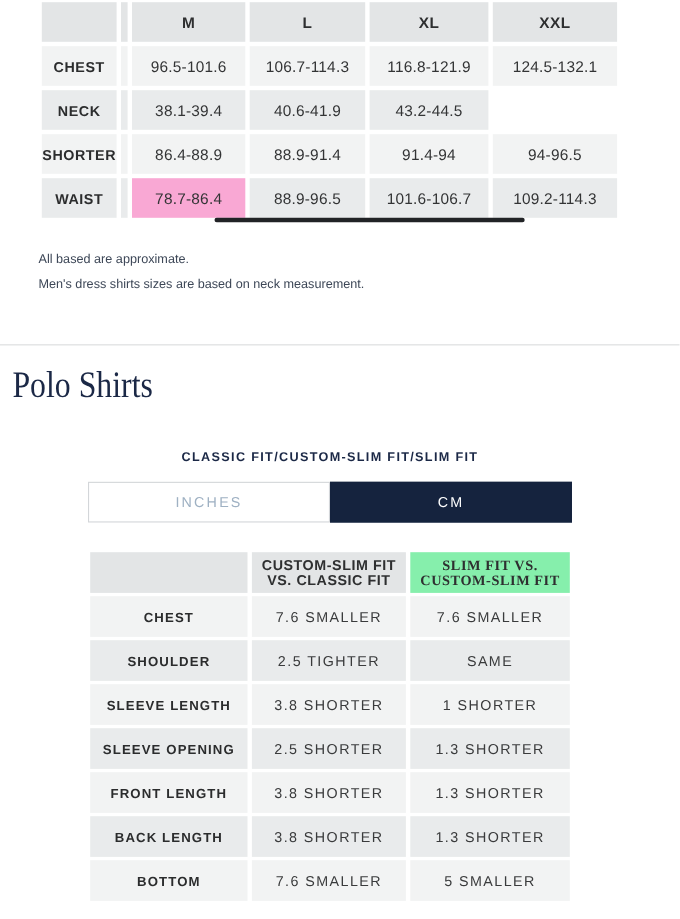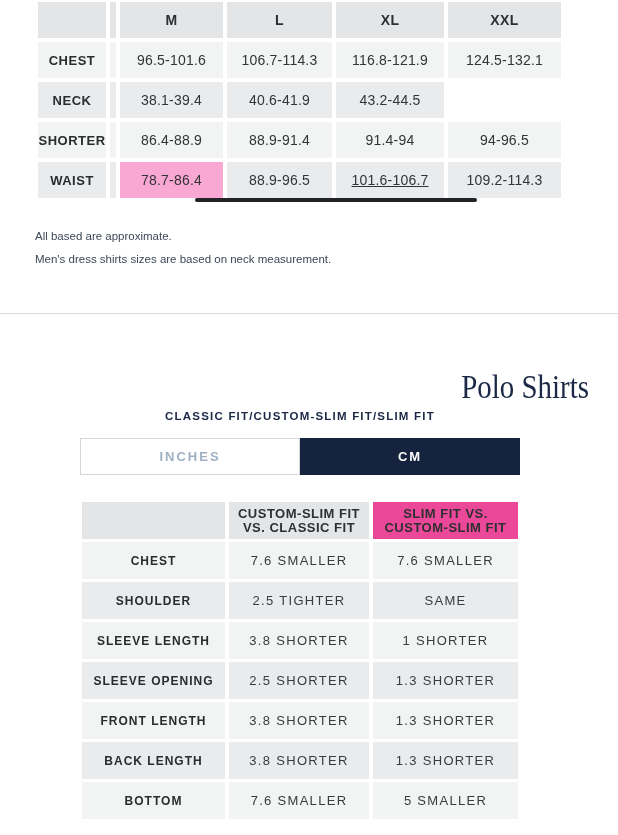--- a/index.html
+++ b/index.html
@@ -24,30 +24,30 @@
 
   
   .notes{position:absolute;left:35px;top:230px;color:#3d4757;font-size:11.5px;}
   .notes p{margin:0 0 10px 0;line-height:13px;}
 
   
   .divider{position:absolute;left:0;top:313px;width:618px;height:1px;background:#dadcdd;}
 
   
   .content{position:absolute;left:0;top:0;width:600px;height:835px;}
-  .title{position:absolute;top:368px;left:0;width:600px;margin:0;text-align:right;
+  .title{position:absolute;top:332px;left:0;width:600px;margin:0;text-align:left;
     font-family:"Liberation Serif",serif;font-weight:400;font-size:34px;color:#1b2846;}
   .title span{display:inline-block;transform:scaleX(.85);transform-origin:center;}
   .subtitle{position:absolute;top:410px;left:0;width:600px;text-align:center;
     font-size:11.5px;font-weight:bold;letter-spacing:1.2px;color:#1b2846;}
 
   
   .unit-toggle{position:absolute;left:80px;top:438px;width:440px;height:37px;display:flex;}
   .unit-toggle button{flex:1;display:flex;align-items:center;justify-content:center;
-    font-family:"Liberation Sans",sans-serif;font-size:13px;font-weight:bold;
+    font-family:"Liberation Sans",sans-serif;font-size:13px;font-weight:normal;
     letter-spacing:2px;cursor:pointer;padding:0;}
   .unit-inches{background:#ffffff;border:1px solid #d3d6d9;color:#9fb1c3;}
   .unit-cm{background:#15233e;border:1px solid #15233e;color:#ffffff;}
 
   
   .fit-table{position:absolute;left:82px;top:502px;
     display:grid;grid-template-columns:143px 140px 145px;
     grid-auto-rows:37px;column-gap:4px;row-gap:3px;}
   .fit-table .colhead{font-size:13px;font-weight:bold;color:#2e2f30;letter-spacing:.5px;
     text-align:center;line-height:14px;white-space:pre-line;}
@@ -81,21 +81,21 @@
       <div class="cell shade-light rowlbl" style="background: rgb(242, 243, 243);">SHORTER</div>
       <div class="cell shade-light" style="background: rgb(242, 243, 243);"></div>
       <div class="cell shade-light val" style="background: rgb(242, 243, 243); text-align: right;">86.4-88.9</div>
       <div class="cell shade-light val" style="background: rgb(242, 243, 243);">88.9-91.4</div>
       <div class="cell shade-light val" style="background: rgb(242, 243, 243);">91.4-94</div>
       <div class="cell shade-light val" style="background: rgb(242, 243, 243);">94-96.5</div>
       <div class="cell shade-dark rowlbl" style="background: rgb(233, 235, 236);">WAIST</div>
       <div class="cell shade-dark" style="background: rgb(233, 235, 236);"></div>
       <div class="cell shade-dark val" style="background: #f9a8d4;">78.7-86.4</div>
       <div class="cell shade-dark val" style="background: rgb(233, 235, 236);">88.9-96.5</div>
-      <div class="cell shade-dark val" style="background: rgb(233, 235, 236); text-decoration: underline;">101.6-106.7</div>
+      <div class="cell shade-dark val" style="background: rgb(233, 235, 236);">101.6-106.7</div>
       <div class="cell shade-dark val" style="background: rgb(233, 235, 236);">109.2-114.3</div>
     </div>
 
   <div class="hscroll-thumb" style="background: rgb(33, 35, 38);"></div>
 
   <div class="notes" style="color: rgb(61, 71, 87);">
     <p>All based are approximate.</p>
     <p>Men's dress shirts sizes are based on neck measurement.</p>
   </div>
 
@@ -107,21 +107,21 @@
 
     <div class="unit-toggle">
       <button class="unit-inches" style="color: rgb(159, 177, 195);">INCHES</button>
       <button class="unit-cm" style="background: rgb(21, 35, 62); border-color: rgb(21, 35, 62);">CM</button>
     </div>
 
     <div class="fit-table" id="fit-table">
         <div class="cell shade-head" style="background: rgb(227, 229, 230);"></div>
         <div class="cell shade-head colhead" style="background: rgb(227, 229, 230);">CUSTOM-SLIM FIT
 VS. CLASSIC FIT</div>
-        <div class="cell shade-head colhead" style="background: #ec4899;">SLIM FIT VS.
+        <div class="cell shade-head colhead" style="background: #86efac; font-family: Liberation Serif, serif;">SLIM FIT VS.
 CUSTOM-SLIM FIT</div>
         <div class="cell shade-light rowlbl" style="background: rgb(242, 243, 243);">CHEST</div>
         <div class="cell shade-light val" style="background: rgb(242, 243, 243);">7.6 SMALLER</div>
         <div class="cell shade-light val" style="background: rgb(242, 243, 243);">7.6 SMALLER</div>
         <div class="cell shade-dark rowlbl" style="background: rgb(233, 235, 236);">SHOULDER</div>
         <div class="cell shade-dark val" style="background: rgb(233, 235, 236);">2.5 TIGHTER</div>
         <div class="cell shade-dark val" style="background: rgb(233, 235, 236);">SAME</div>
         <div class="cell shade-light rowlbl" style="background: rgb(242, 243, 243);">SLEEVE LENGTH</div>
         <div class="cell shade-light val" style="background: rgb(242, 243, 243);">3.8 SHORTER</div>
         <div class="cell shade-light val" style="background: rgb(242, 243, 243);">1 SHORTER</div>

